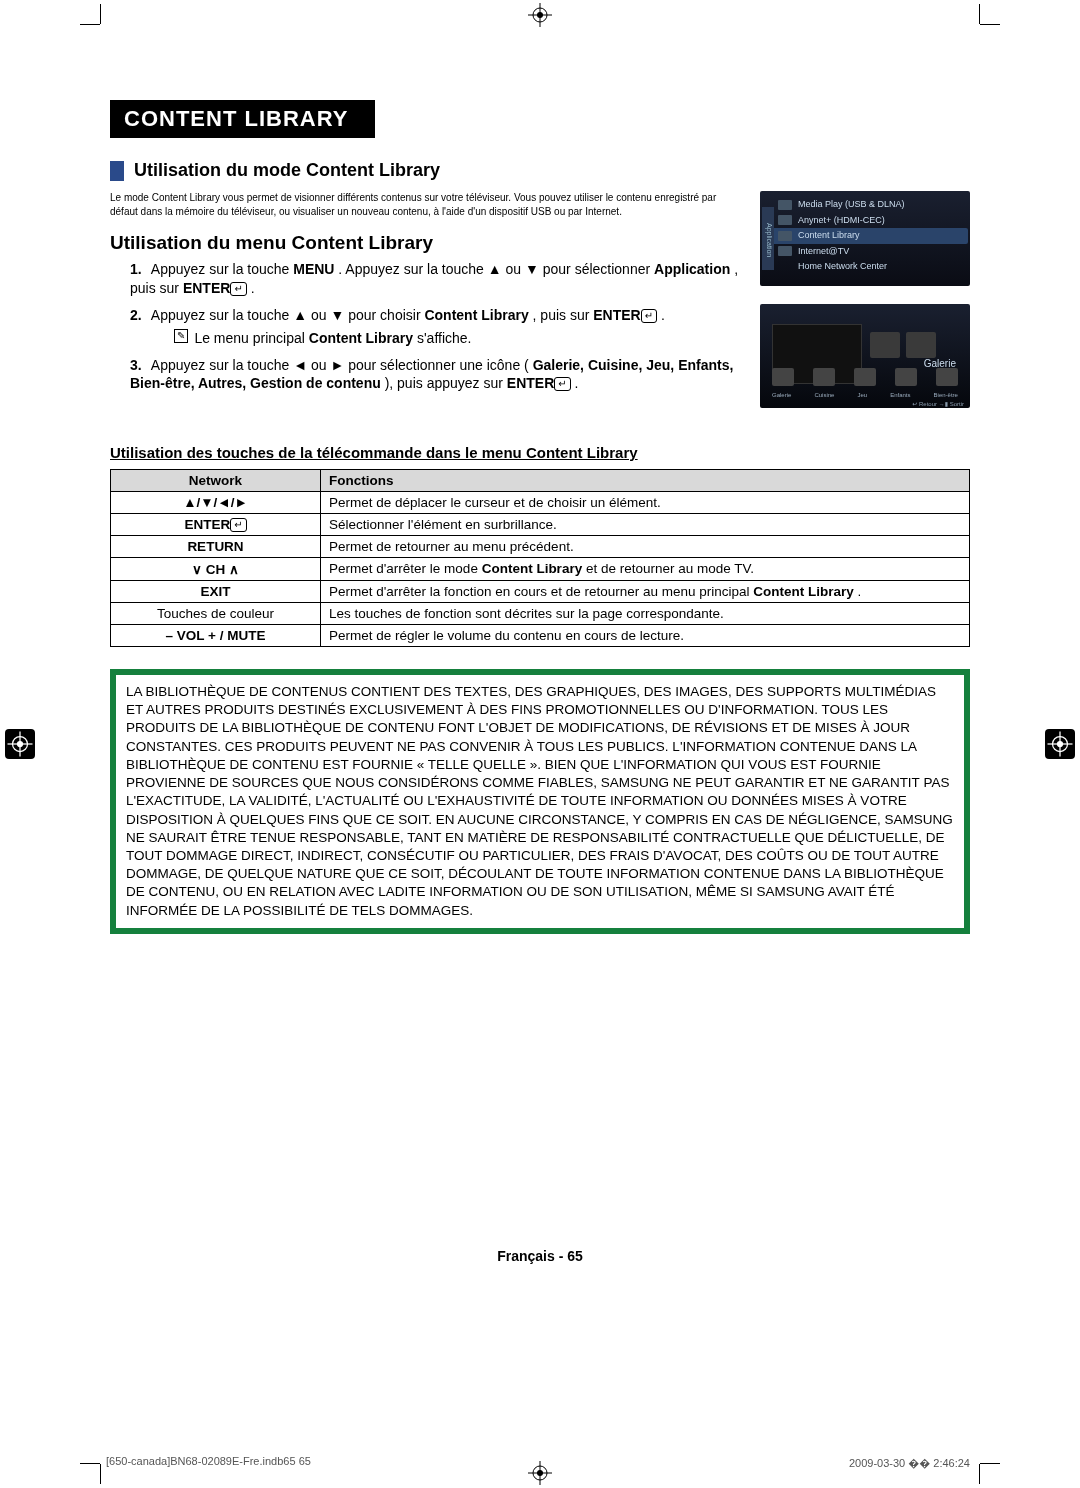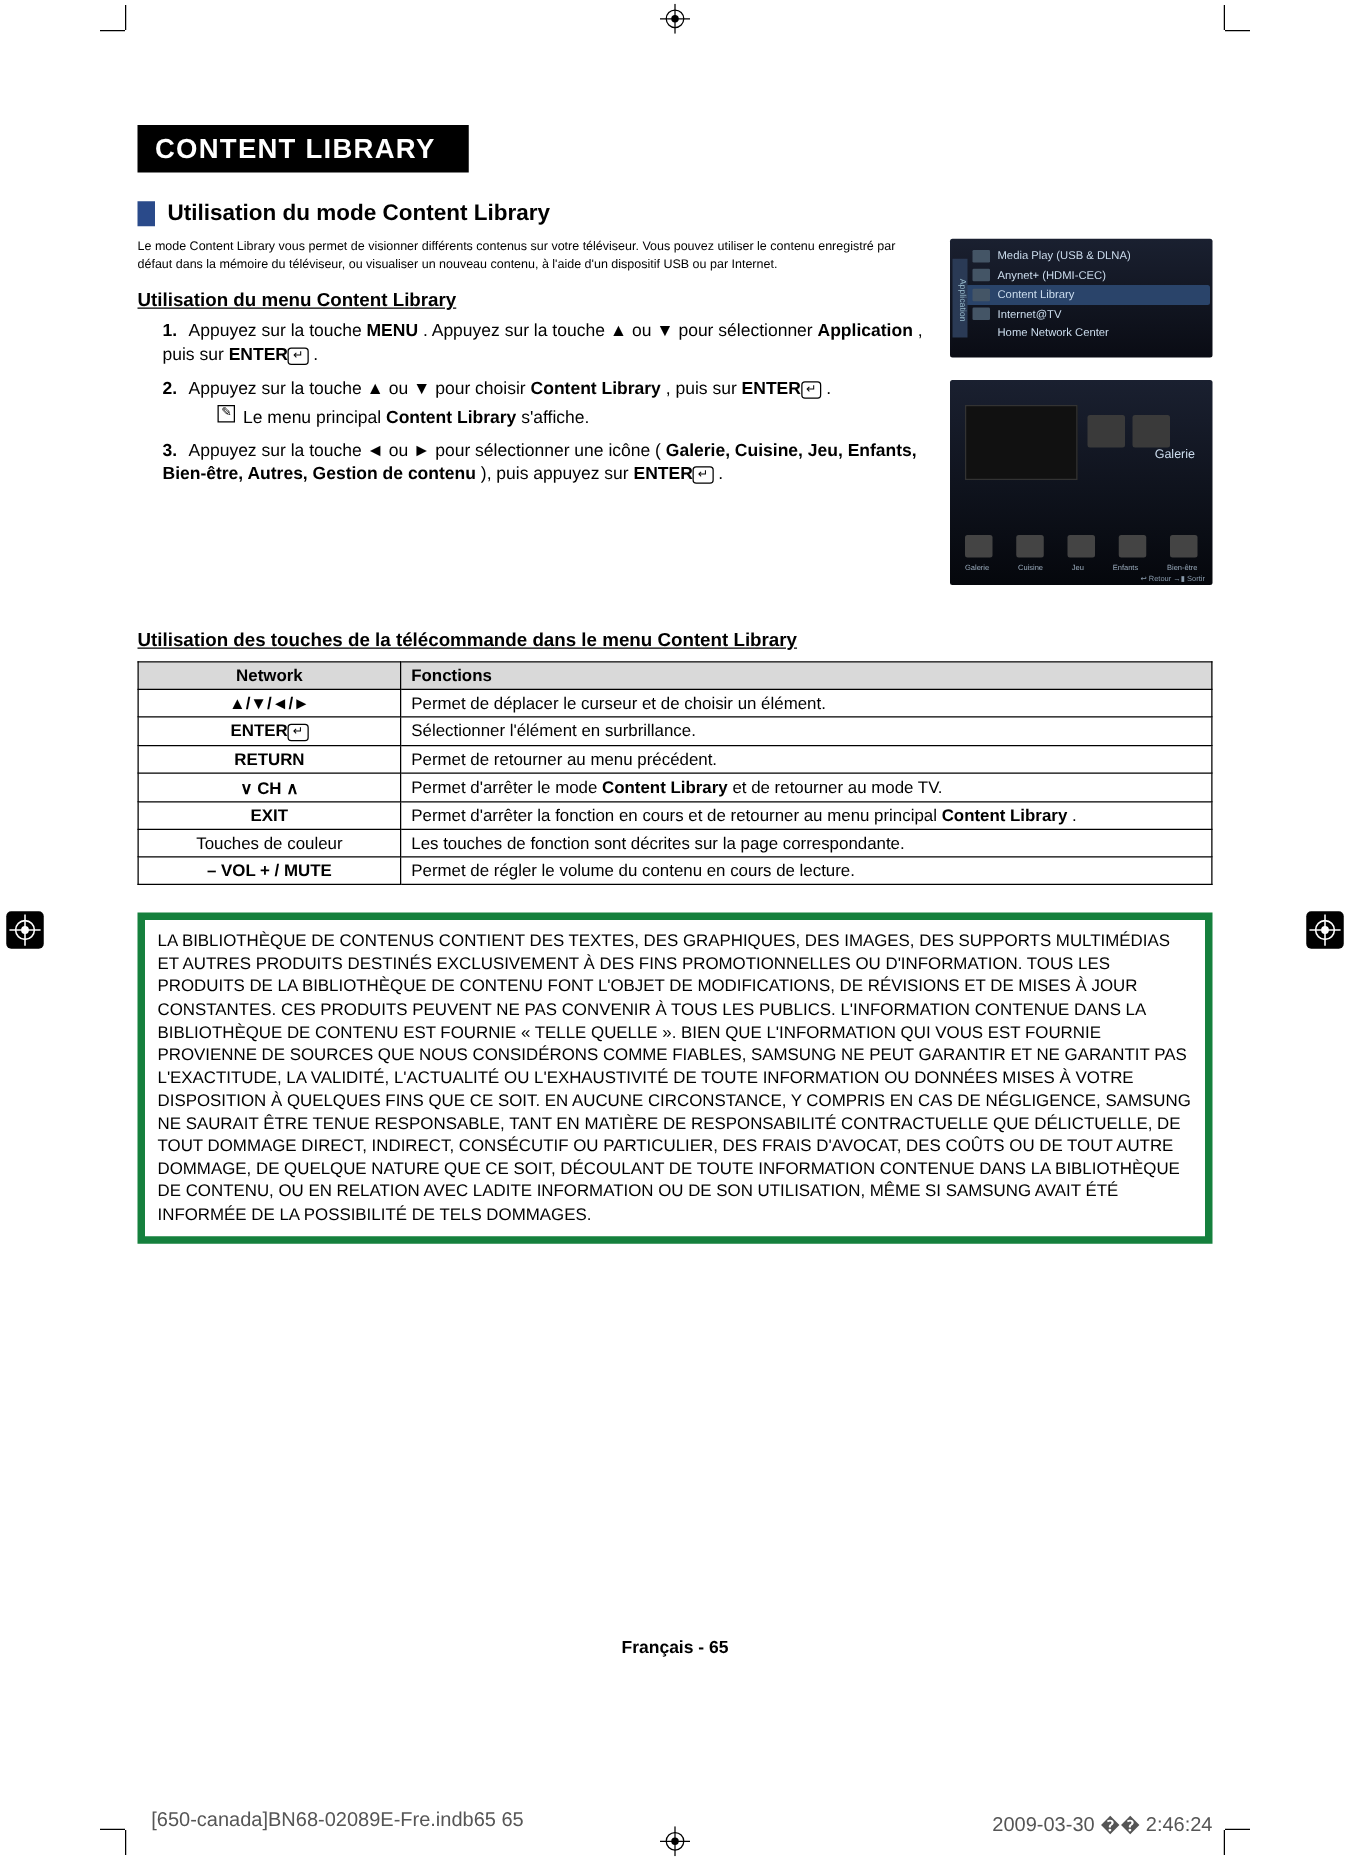--- a/index.html
+++ b/index.html
@@ -85,21 +85,21 @@
   }
   .screenshot .side-tab {
     position:absolute; left:2px; top:16px; bottom:16px; width:12px;
     background:#2a3a55; writing-mode: vertical-rl; text-align:center;
     font-size:7px; color:#9bc; padding-top:4px;
   }
   .screenshot .row { display:flex; align-items:center; gap:6px; padding:1px 0; }
   .screenshot .row.sel { background:#2a446a; margin:0 -6px; padding:1px 6px; border-radius:2px; }
   .screenshot .mini-icon { width:14px;height:10px;background:#456;display:inline-block;border-radius:1px; }
   .screenshot2 {
-    width:210px; height:164px;
+    width:210px; height:104px;
     background: linear-gradient(180deg,#1a2030,#05070c);
     border-radius: 2px;
     position: relative;
     color:#cde; font-size:8px;
   }
   .screenshot2 .big-thumb {
     position:absolute; top:20px; left:12px; width:90px; height:60px;
     background:#111; border:1px solid #333;
   }
   .screenshot2 .thumb-row {
@@ -117,22 +117,21 @@
   .screenshot2 .icon-strip .ic { width:22px;height:18px;background:#444;border-radius:2px; }
   .screenshot2 .cap-strip {
     position:absolute; bottom:10px; left:12px; right:12px; display:flex; justify-content:space-between; font-size:6px; color:#9ab;
   }
   .screenshot2 .foot { position:absolute; bottom:1px; right:6px; font-size:6px; color:#89a; }
 
   .intro p { line-height: 1.35; font-size: 10px; margin-bottom: 14px; }
 
   .sub-head {
     font-weight: bold;
-    text-decoration: underline;
-    font-size: 15px;
+    font-size: 19px;
     margin: 8px 0 6px 0;
   }
   ol.steps { list-style: none; padding-left: 20px; }
   ol.steps li { margin-bottom: 8px; line-height:1.35; }
   ol.steps li .num { font-weight: bold; margin-right: 6px; }
   .note-line { padding-left: 44px; display:flex; gap:6px; align-items:flex-start; margin-top:4px; }
   .note-icon { border:1px solid #000; font-size:10px; padding:0 2px; line-height:12px; }
 
   .enter-icon {
     display:inline-block; border:1px solid #000; border-radius:3px;
@@ -167,23 +166,23 @@
   }
 
   .page-num {
     position: absolute;
     left: 0; right: 0; text-align:center;
     bottom: -330px;
     font-size: 14px; font-weight: bold;
   }
 
   .print-footer {
-    position:absolute; bottom: 18px; left: 121px; right:110px;
+    position:absolute; bottom: 18px; left: 106px; right:110px;
     display:flex; justify-content:space-between;
-    font-size: 16px; color:#555;margin-top:40px;
+    font-size: 11px; color:#555;margin-top:40px;
   }
 </style>
 </head>
 <body>
 
 <div class="crop-mark cm-top-h"></div>
 <div class="crop-mark cm-top-v"></div>
 <div class="crop-mark cm-top-rh"></div>
 <div class="crop-mark cm-top-rv"></div>
 <div class="crop-mark cm-bot-h"></div>

